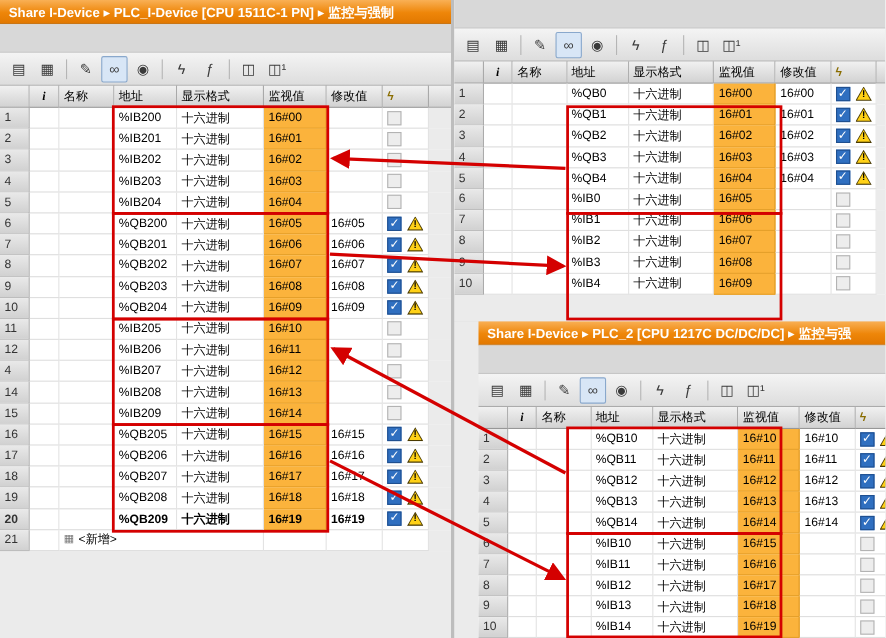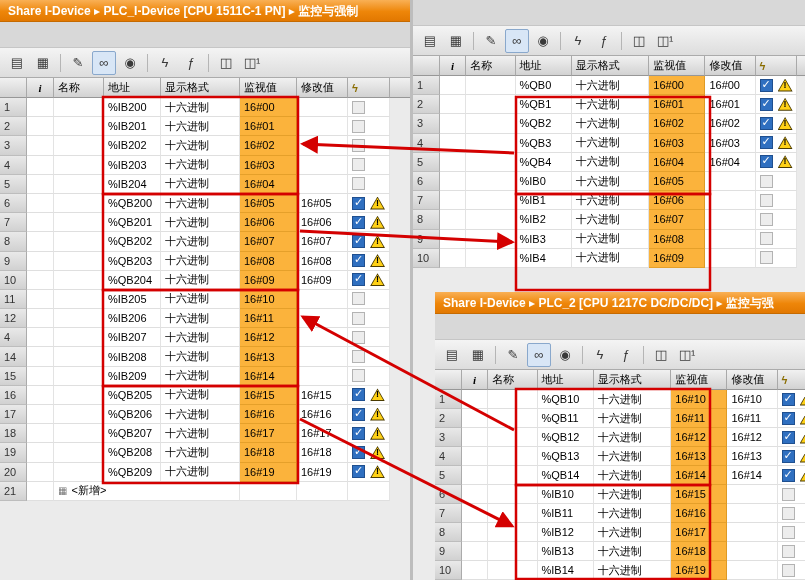--- a/index.html
+++ b/index.html
@@ -344,21 +344,21 @@
           <div class="cell c-addr">%QB208</div>
           <div class="cell c-fmt">十六进制</div>
           <div class="cell c-mon mon-filled">16#18</div>
           <div class="cell c-mod">16#18</div>
           <div class="cell c-force">
             <span class="cb checked"></span>
             <span class="warn"></span>
           </div>
           <div class="cell c-fill"></div>
         </div>
-        <div class="trow" style="height: 19.2px;">
+        <div class="trow" style="height: 19.2px; font-weight: bold;">
           <div class="cell c-num num-cell">20</div>
           <div class="cell c-info"></div>
           <div class="cell c-name"></div>
           <div class="cell c-addr">%QB209</div>
           <div class="cell c-fmt">十六进制</div>
           <div class="cell c-mon mon-filled">16#19</div>
           <div class="cell c-mod">16#19</div>
           <div class="cell c-force">
             <span class="cb checked"></span>
             <span class="warn"></span>

